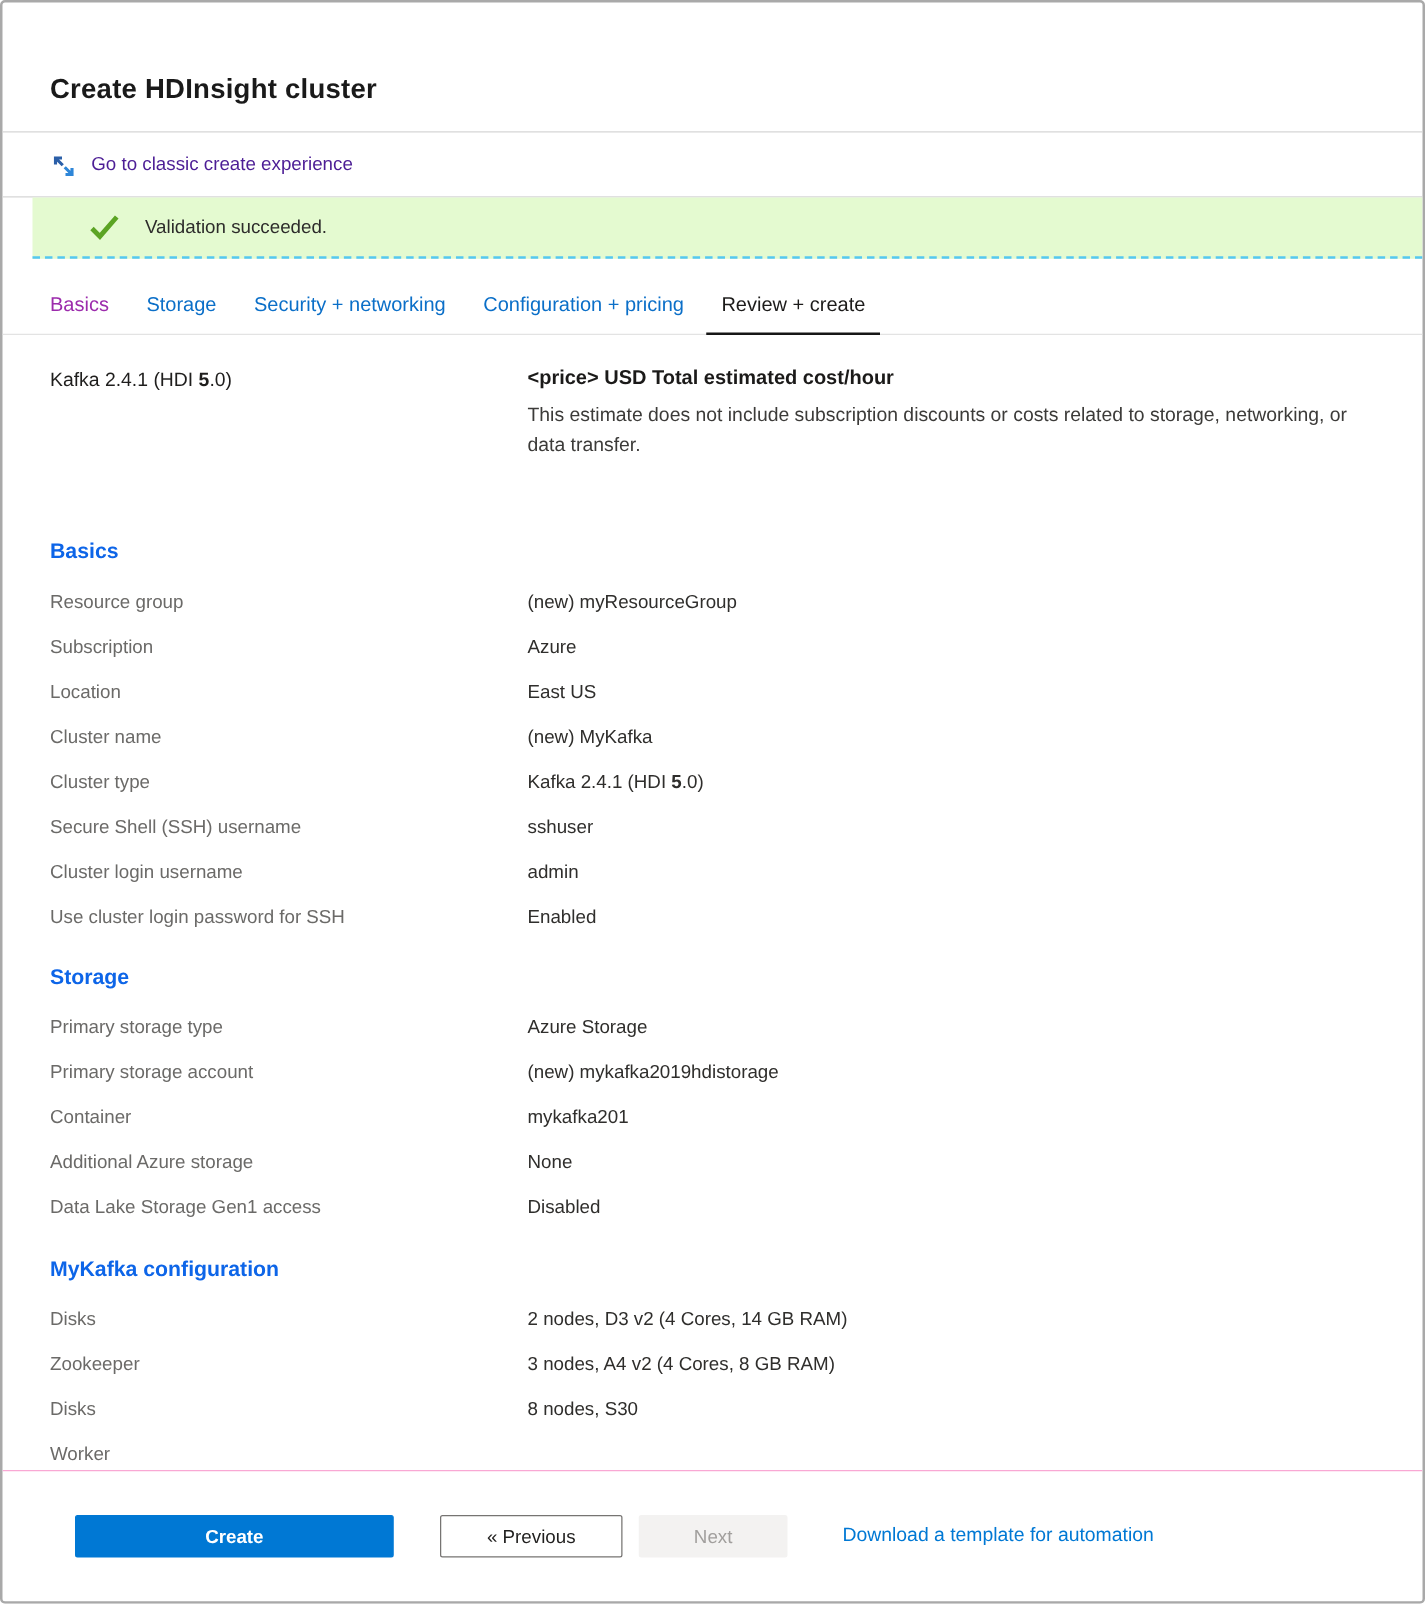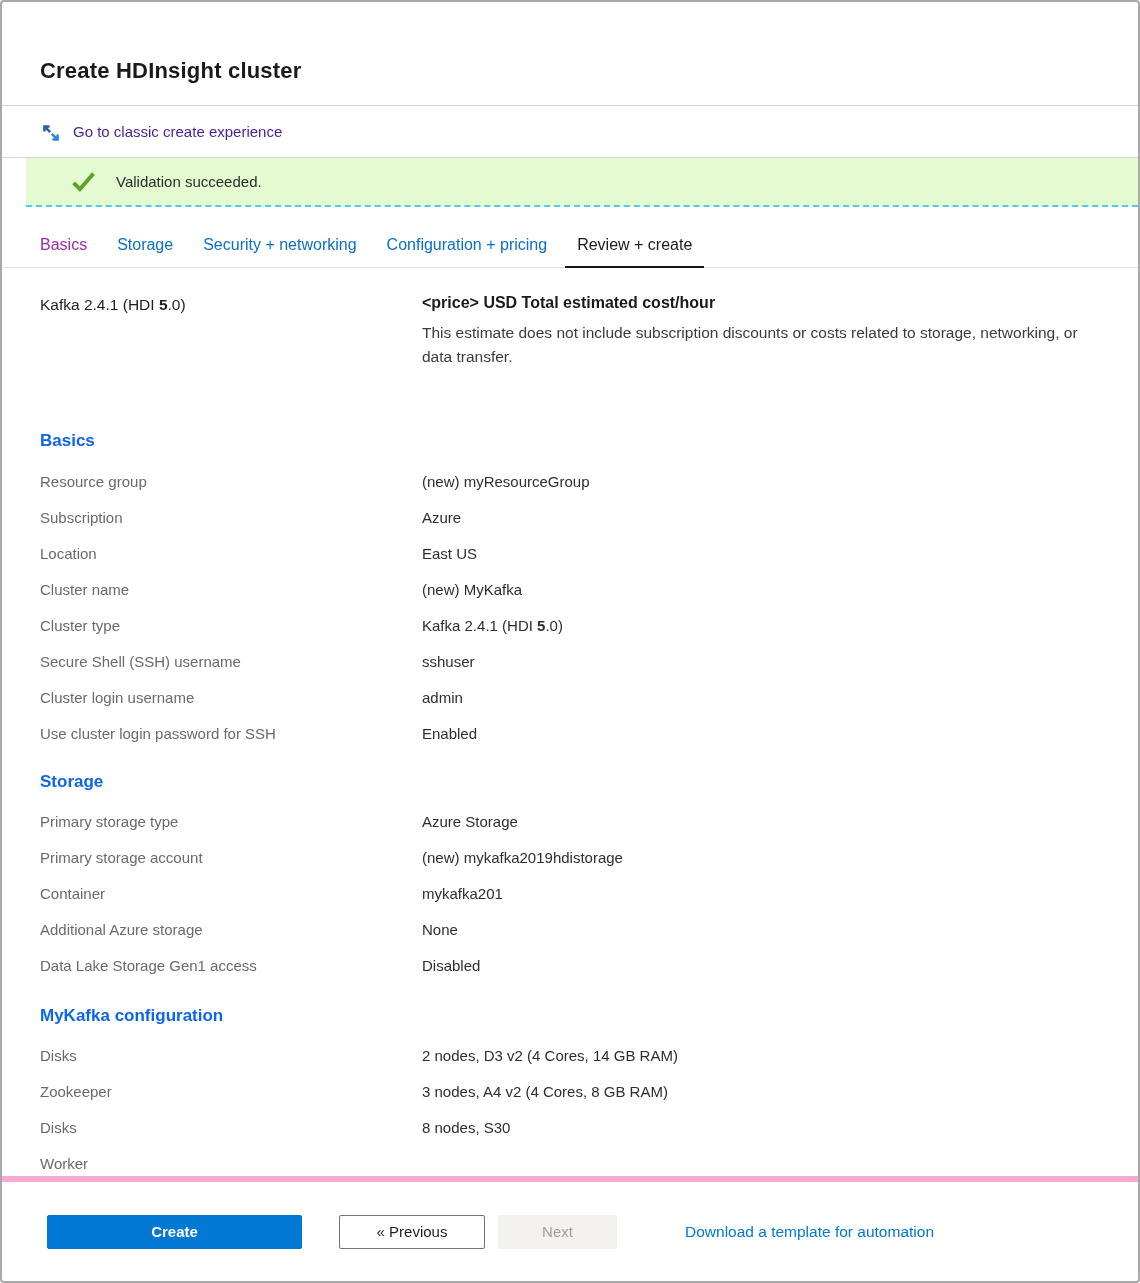--- a/index.html
+++ b/index.html
@@ -151,24 +151,24 @@
     grid-template-columns: 382px 1fr;
     align-items: center;
   }
   .row .lbl { font-size: 15px; color: #6b6a68; }
   .row .val { font-size: 15px; color: #2f2e2c; }
 
   
   .footer {
     flex: 0 0 auto;
     height: 105px;
-    border-top: 6px solid #f9a8d4;
-    display: flex;
-    align-items: center;
-    padding: 0 45px;
+    border-top: 1px solid #f9a8d4;
+    display: flex;
+    align-items: center;
+    padding: 0 58px;
   }
   button {
     font-family: "Liberation Sans", sans-serif;
     height: 34px;
     border-radius: 2px;
     font-size: 15px;
     cursor: pointer;
   }
   .btn-primary {
     width: 255px;
@@ -186,21 +186,21 @@
   }
   .btn-disabled {
     width: 119px;
     margin-left: 13px;
     background: #f3f2f1;
     border: 1px solid #f3f2f1;
     color: #a19f9d;
     cursor: default;
   }
   .template-link {
-    margin-left: 68px;
+    margin-left: 44px;
     font-size: 15.5px;
     color: #0078d4;
     text-decoration: none;
     cursor: pointer;
   }
 </style>
 </head>
 <body>
 
 <div class="page">

